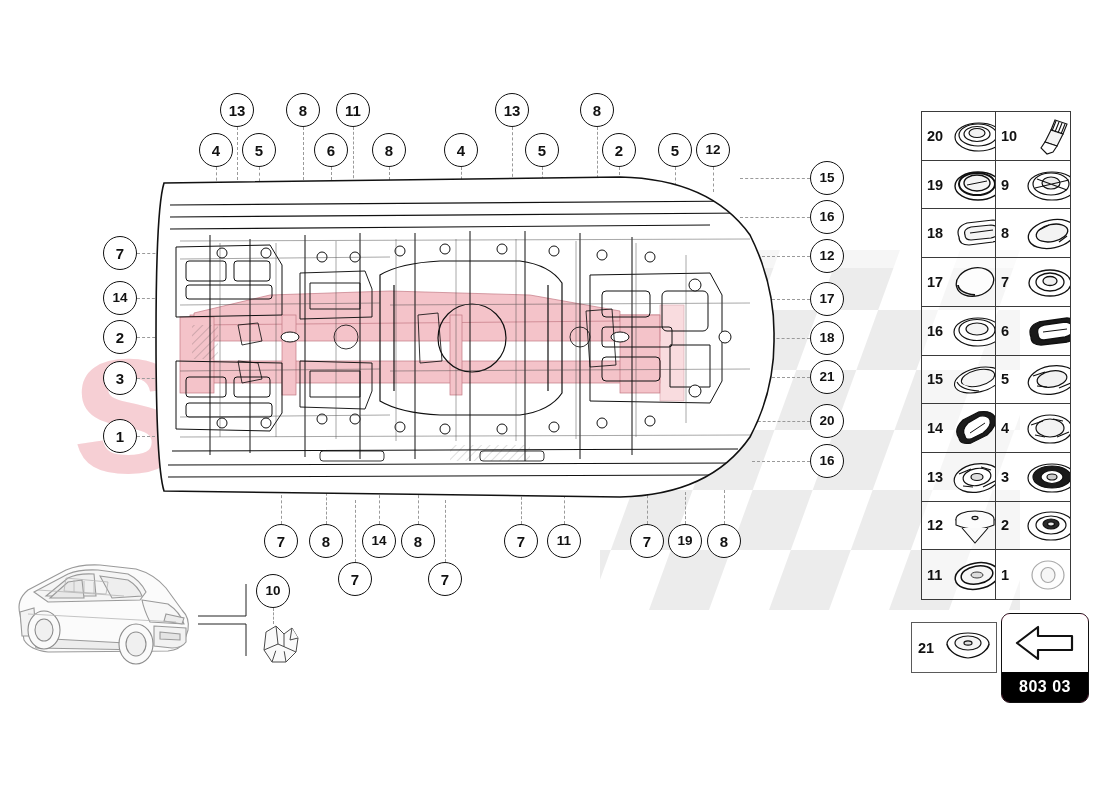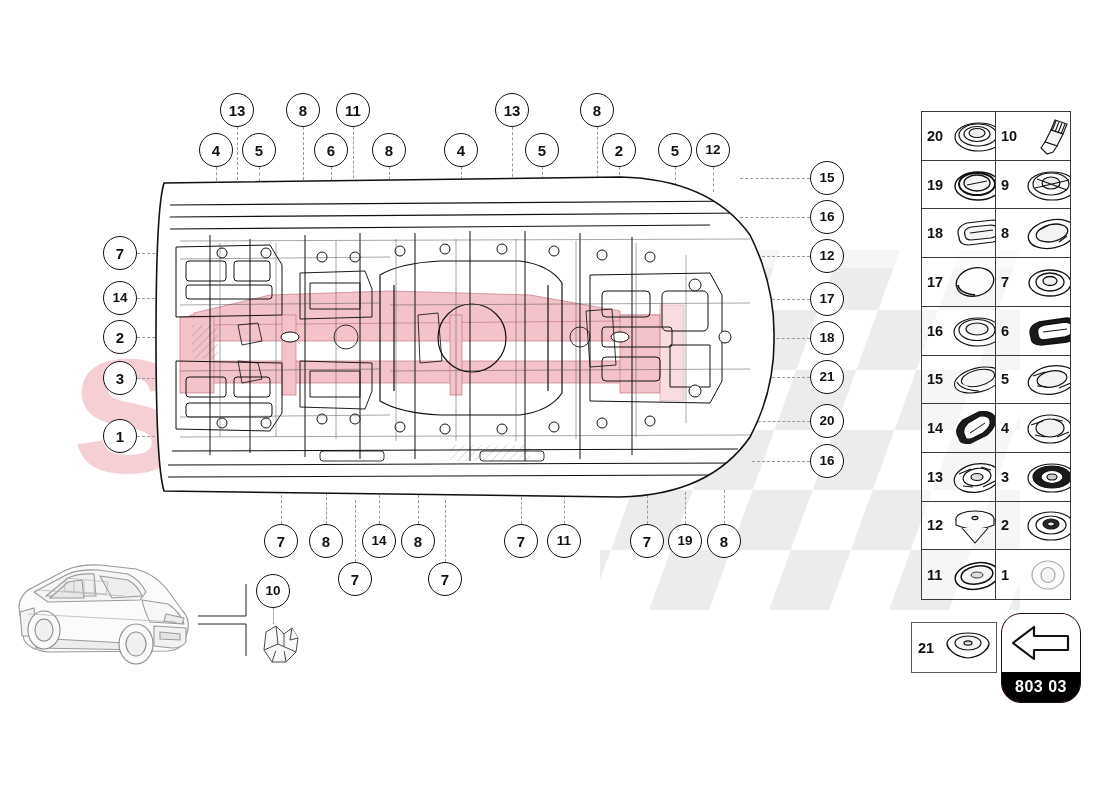--- a/index.html
+++ b/index.html
@@ -120,23 +120,23 @@
     align-items: center;
     padding-left: 6px;
     z-index: 30;
   }
 
   
   #plate {
     position: absolute;
     left: 1001px;
     top: 613px;
-    width: 80px;
+    width: 88px;
     height: 90px;
-    border-radius: 20px;
+    border-radius: 9px;
     overflow: hidden;
     background: #be185d;
     border: 1.2px solid #111;
     z-index: 30;
   }
   #plate-arrow {
     height: 58px;
     display: flex;
     align-items: center;
     justify-content: center;

